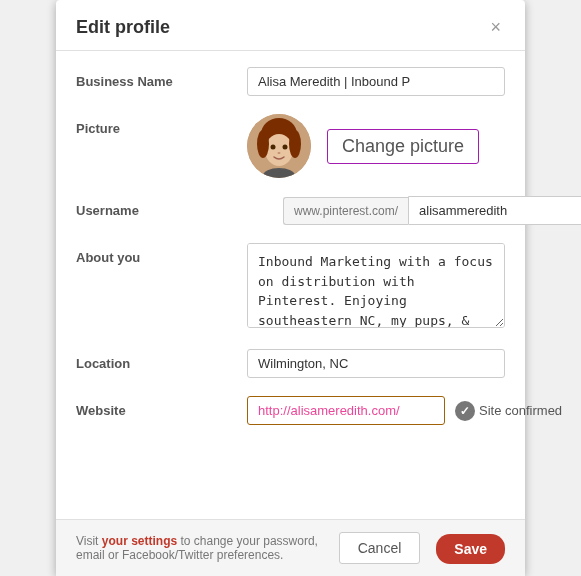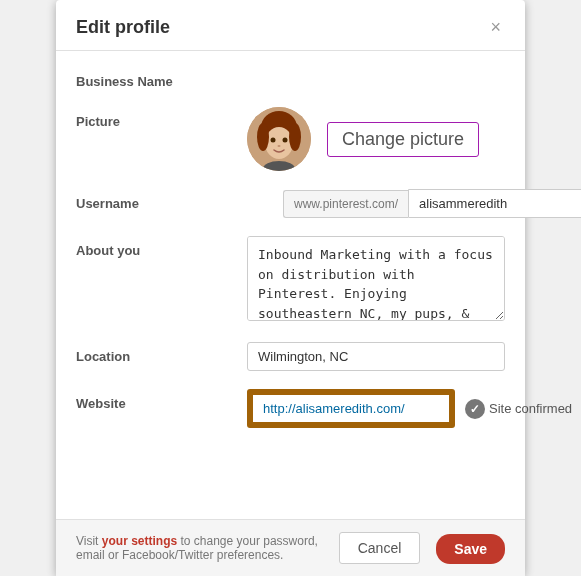--- a/index.html
+++ b/index.html
@@ -136,24 +136,24 @@
       line-height: 1.5;
     }
     .website-row {
       display: flex;
       align-items: center;
       gap: 10px;
     }
     .website-input {
       flex: 1;
       padding: 6px 10px;
-      border: 6px solid #a16207;
-      border-radius: 3px;
-      font-size: 13px;
-      color: #0369a1;
+      border: 1px solid #a16207;
+      border-radius: 3px;
+      font-size: 13px;
+      color: #ec4899;
       outline: none;
     }
     .site-confirmed {
       display: flex;
       align-items: center;
       gap: 4px;
       white-space: nowrap;
       color: #555;
       font-size: 13px;
     }
@@ -217,20 +217,23 @@
 <div class="modal">
   <div class="modal-header">
     <span class="modal-title">Edit profile</span>
     <button class="close-btn">×</button>
   </div>
 
   <div class="modal-body">
 
     <div class="form-row">
       <div class="form-label">Business Name</div>
+      <div class="form-control">
+        <input type="text" class="input-text" value="Alisa Meredith | Inbound P" style="">
+      </div>
     </div>
 
     <div class="form-row">
       <div class="form-label">Picture</div>
       <div class="form-control picture-row">
         <div class="avatar">
           
           <svg viewBox="0 0 64 64" xmlns="http://www.w3.org/2000/svg">
             <circle cx="32" cy="32" r="32" fill="#c8a07a"></circle>
 

